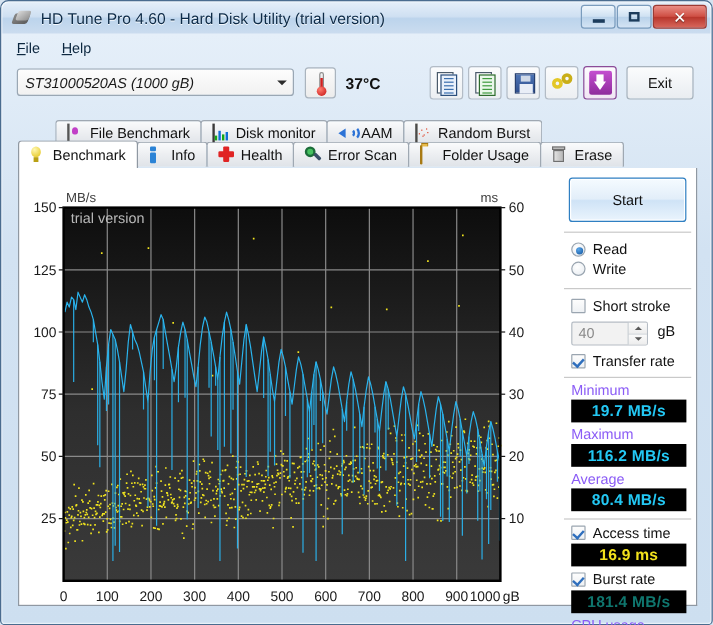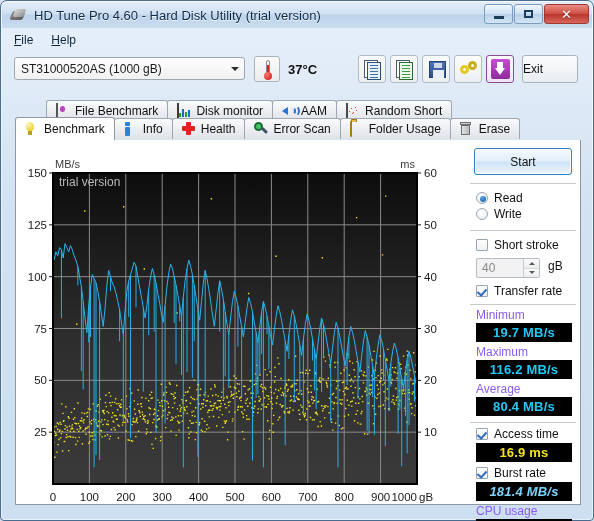--- a/index.html
+++ b/index.html
@@ -56,21 +56,21 @@
   }
   .menu-item{padding:2px 9px;color:#0d2840;font-size:12px;cursor:default;}
   .menu-item u{text-decoration:underline;}
   
   .toolbar{position:absolute;left:0;top:50px;width:594px;height:42px;}
   .drivesel{
     position:absolute;left:13px;top:6px;width:231px;height:23px;
     box-sizing:border-box;
     border:1px solid #9aa7b4;border-radius:3px;
     background:linear-gradient(to bottom,#fdfdfd,#f1f1f1);
-    display:flex;align-items:center;
+    display:flex;align-items:center;font-style:italic;
   }
   .drivesel .txt{padding-left:6px;color:#1a1a1a;font-size:12px;flex:1;}
   .drivesel .arrowbox{
     width:18px;height:21px;display:flex;align-items:center;justify-content:center;
   }
   .caret{width:0;height:0;border-left:4px solid transparent;border-right:4px solid transparent;border-top:4px solid #2b2b2b;}
   .tempbox{
     position:absolute;left:253px;top:5px;width:26px;height:26px;
     box-sizing:border-box;border:1px solid #aab4be;border-radius:3px;
     background:linear-gradient(to bottom,#fbfbfb,#ececec);
@@ -99,21 +99,21 @@
   .ic-gear b{position:absolute;width:9px;height:9px;border-radius:50%;border:3px solid #e3c727;box-sizing:border-box;}
   .ic-gear b.g1{left:0;top:4px;}
   .ic-gear b.g2{left:8px;top:0;border-color:#c9ae18;}
   .ic-dl{position:absolute;left:4px;top:3px;width:19px;height:20px;border-radius:2px;background:linear-gradient(to bottom,#c44fd0,#8e2c9c);}
   .ic-dl:after{content:"";position:absolute;left:6px;top:3px;width:6px;height:7px;background:#fff;}
   .ic-dl:before{content:"";position:absolute;left:4px;top:9px;width:0;height:0;border-left:5px solid transparent;border-right:5px solid transparent;border-top:7px solid #fff;}
   .exitbtn{
     position:absolute;left:521px;top:4px;width:56px;height:28px;
     box-sizing:border-box;border:1px solid #a8b3bd;border-radius:3px;
     background:linear-gradient(to bottom,#fbfcfd,#e9edf1);
-    font-size:12px;color:#111;display:flex;align-items:center;
+    font-size:12px;color:#111;display:flex;align-items:center;justify-content:center;
   }
   
   .tabs-row{position:absolute;left:0;height:21px;display:flex;}
   .tabs-row.top{left:28px;top:99px;margin-left:17px;}
   .tabs-row.bottom{left:14px;top:117px;}
   .tab{
     box-sizing:border-box;height:21px;
     border:1px solid #9fa8b2;border-bottom:none;
     border-radius:3px 3px 0 0;
     background:linear-gradient(to bottom,#fafbfc 0%,#eceef1 50%,#dfe3e8 100%);
@@ -169,21 +169,21 @@
     position:absolute;left:14px;top:139px;width:566px;height:365px;
     box-sizing:border-box;
     background:#fff;border:1px solid #8f98a2;border-top:none;
   }
   
   .chart-wrap{position:absolute;left:0;top:0;width:450px;height:365px;}
   svg.chart{display:block;}
   
   .side{position:absolute;left:452px;top:4px;width:110px;height:357px;}
   .startbtn{
-    width:98px;height:27px;margin:4px auto 0 auto;box-sizing:border-box;
+    width:98px;height:37px;margin:4px auto 0 auto;box-sizing:border-box;
     border:1px solid #2f7fc2;border-radius:3px;
     background:linear-gradient(to bottom,#f5fbff 0%,#e2eef9 48%,#cfe3f6 52%,#eaf4fd 100%);
     display:flex;align-items:center;justify-content:center;
     font-size:12px;color:#111;
     box-shadow:0 0 0 1px #fff inset;
   }
   .sep{height:1px;background:#c9c9c9;margin:8px 2px 6px 2px;}
   .row{display:flex;align-items:center;gap:6px;padding:1px 0 1px 8px;font-size:12px;color:#111;}
   .radio{
     width:12px;height:12px;border-radius:50%;box-sizing:border-box;flex:none;
@@ -216,21 +216,21 @@
   .tri-dn{width:0;height:0;border-left:3px solid transparent;border-right:3px solid transparent;border-top:3px solid #5a5a5a;}
   .gb{margin-left:8px;font-size:12px;color:#111;}
   .lbl{padding-left:8px;font-size:12px;color:#8b5cf6;margin-top:3px;}
   .lcd{
     margin:1px 6px 0 8px;height:19px;background:#000;
     display:flex;align-items:center;justify-content:center;
     font-size:13px;font-weight:bold;letter-spacing:.2px;
   }
   .lcd.cyan{color:#23c8f4;}
   .lcd.yellow{color:#f2e21c;}
-  .lcd.white{color:#7dd3fc;font-style:italic;}
+  .lcd.white{color:#0f766e;}
 </style>
 </head>
 <body>
 
 <div class="window">
 
   <div class="titlebar">
     <div class="title-ico">
       <div class="d1"></div>
         <div class="d2"></div>
@@ -321,21 +321,21 @@
     <div class="tab">
       <span class="tab-ico"><span class="ic-dm"><i></i><i></i><i></i><i></i></span></span>
       <span>Disk monitor</span>
     </div>
     <div class="tab">
       <span class="tab-ico"><span class="ic-aam"><span class="spk"></span><span class="w1"></span><span class="w2"></span></span></span>
       <span>AAM</span>
     </div>
     <div class="tab">
       <span class="tab-ico"><span class="ic-ra"><s style="left:2px;top:7px"></s><s style="left:4px;top:4px"></s><s style="left:6px;top:8px"></s><s style="left:8px;top:3px"></s><s style="left:9px;top:6px"></s><s style="left:5px;top:9px"></s></span></span>
-      <span>Random Short</span>
+      <span>Random Burst</span>
     </div>
   </div>
 
   <div class="tabs-row bottom">
     <div class="tab active">
       <span class="tab-ico"><span class="ic-bulb"><span class="b"></span><span class="s"></span></span></span>
       <span>Benchmark</span>
     </div>
     <div class="tab">
       <span class="tab-ico"><span class="ic-info"><span class="d"></span><span class="b"></span></span></span>

